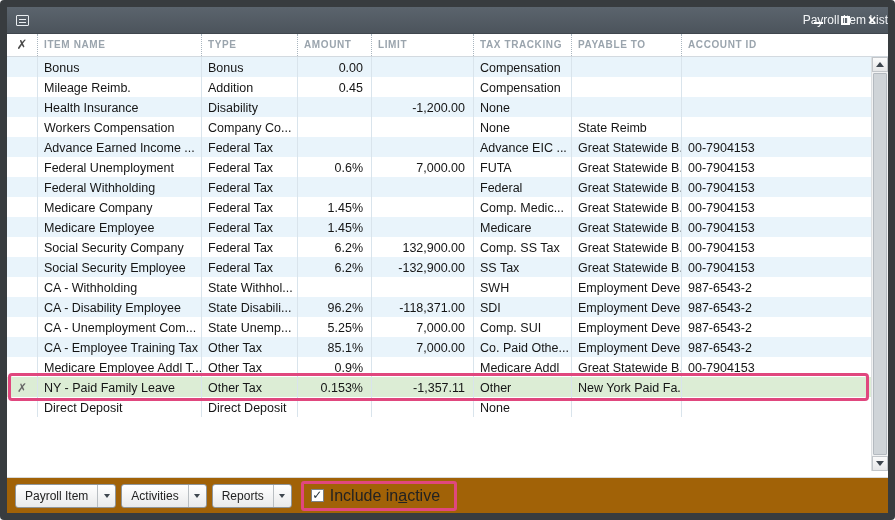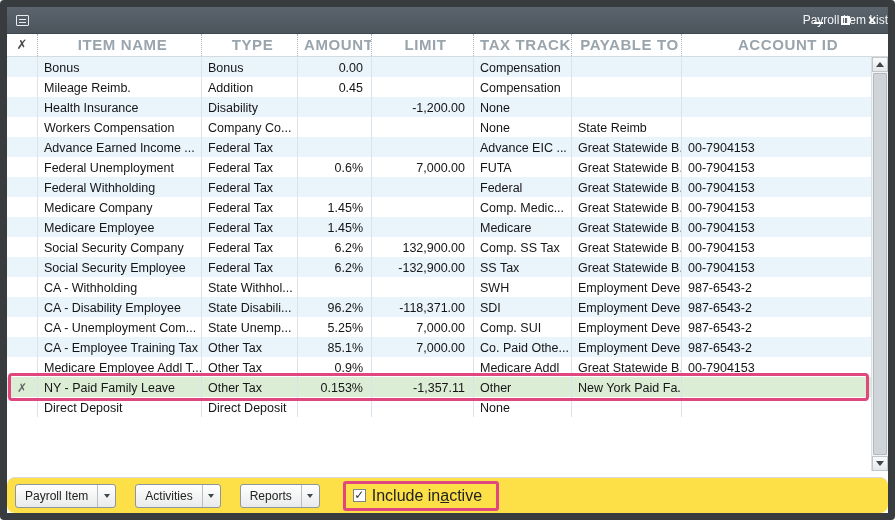--- a/index.html
+++ b/index.html
@@ -27,22 +27,22 @@
   .ctrl{display:inline-flex;align-items:center;justify-content:center;width:14px;height:14px;cursor:default;}
   .ctrl-min-bar{width:9px;height:2px;background:#fff;display:inline-block;margin-top:6px;}
   .ctrl-max-box{width:9px;height:9px;border:2px solid #fff;display:inline-block;}
   .ctrl.close{font-size:14px;font-weight:bold;color:#fff;line-height:14px;}
 
   
   .content{flex:1;display:flex;flex-direction:column;position:relative;background:#fff;overflow:hidden;}
 
   .header-row{height:23px;flex:0 0 23px;display:grid;grid-template-columns:var(--cols);
     background:#fff;border-bottom:1px solid #d3dae0;}
-  .hcell{font-size:15px;font-weight:700;letter-spacing:.6px;color:#9aa4ad;
-    line-height:22px;padding-left:6px;white-space:nowrap;overflow:hidden;text-align:center;}
+  .hcell{font-size:10px;font-weight:700;letter-spacing:.6px;color:#9aa4ad;
+    line-height:22px;padding-left:6px;white-space:nowrap;overflow:hidden;}
   .hcell + .hcell{border-left:1px dotted #a9b6c0;}
   .hcell.hx{color:#4a4a4a;font-size:13px;font-weight:700;text-align:center;padding-left:0;letter-spacing:0;}
 
   .table-body{margin-right:17px;}
   .row{height:20px;display:grid;grid-template-columns:var(--cols);background:#fff;position:relative;}
   .row.alt{background:var(--alt);}
   .row.highlight{background:var(--hl);z-index:3;}
   .row.highlight::after{content:"";position:absolute;left:1px;right:2px;top:-4px;bottom:-4px;
     border:3px solid var(--pink);border-radius:4px;pointer-events:none;}
   .cell{font-size:12.5px;color:#151515;line-height:23px;padding-left:6px;
@@ -57,22 +57,22 @@
   .sb-btn{height:15px;flex:0 0 15px;background:linear-gradient(#fbfbfb,#e6e7e8);
     border:1px solid #c2c6ca;display:flex;align-items:center;justify-content:center;}
   .sb-track{flex:1;position:relative;}
   .sb-thumb{position:absolute;left:1px;right:1px;top:1px;bottom:1px;background:#cfd4d8;
     border:1px solid #b4bac0;border-radius:1px;}
   .tri{width:0;height:0;display:inline-block;}
   .tri.up{border-left:4px solid transparent;border-right:4px solid transparent;border-bottom:5px solid #3e464e;}
   .tri.down{border-left:4px solid transparent;border-right:4px solid transparent;border-top:5px solid #3e464e;}
 
   
-  .footer{margin-top:auto;height:36px;flex:0 0 36px;background:#fde047;border-top:1px solid #d7d9da;
-    display:flex;align-items:center;padding:0 8px;gap:19px;border-radius:8px;}
+  .footer{margin-top:auto;height:36px;flex:0 0 36px;background:#a16207;border-top:1px solid #d7d9da;
+    display:flex;align-items:center;padding:0 8px;gap:5px;}
   .menu-btn{display:inline-flex;align-items:stretch;height:24px;border:1px solid #8f969c;border-radius:3px;
     background:linear-gradient(#ffffff,#e9eaeb);cursor:default;overflow:hidden;}
   .mb-label{display:flex;align-items:center;padding:0 9px;font-size:12px;color:#222;}
   .mb-sep{width:1px;background:#b9bec2;}
   .mb-arrow{width:17px;display:flex;align-items:center;justify-content:center;}
   .mb-arrow .tri.down{border-left-width:3.5px;border-right-width:3.5px;border-top-width:4.5px;}
 
   .annotation-box{display:inline-flex;align-items:center;border:3px solid var(--pink);border-radius:3px;
     padding:3px 14px 3px 7px;margin-left:4px;}
   .chk-wrap{display:inline-flex;align-items:center;gap:6px;cursor:default;}

